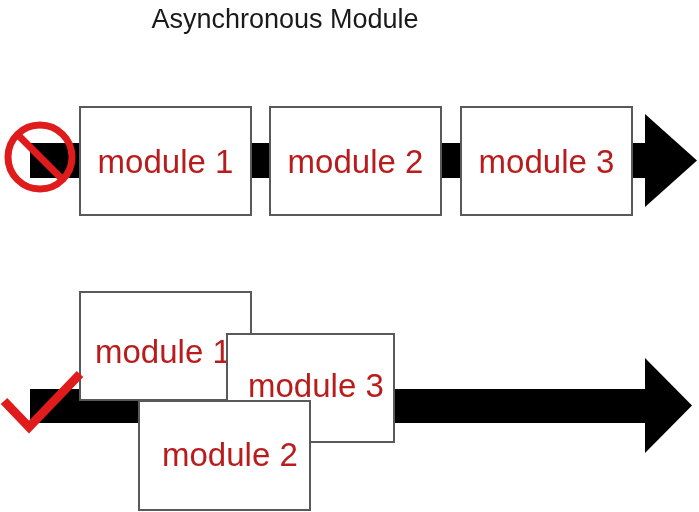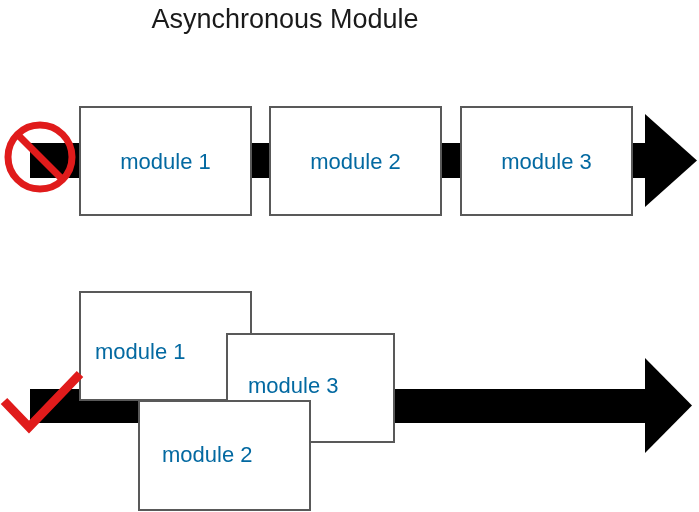--- a/index.html
+++ b/index.html
@@ -43,23 +43,23 @@
 
   
   .module-box {
     position: absolute;
     box-sizing: border-box;
     background: #ffffff;
     border: 2px solid #595959;
   }
   .module-label {
     position: absolute;
-    font-size: 22px;
+    font-size: 33px;
     line-height: 27px;
-    color: #0369a1;
+    color: #b91c1c;
     white-space: nowrap;
   }
 </style>
 </head>
 <body>
 
 <div id="canvas">
 
   <div class="title"><span>Asynchronous Module</span><br></div>
 

